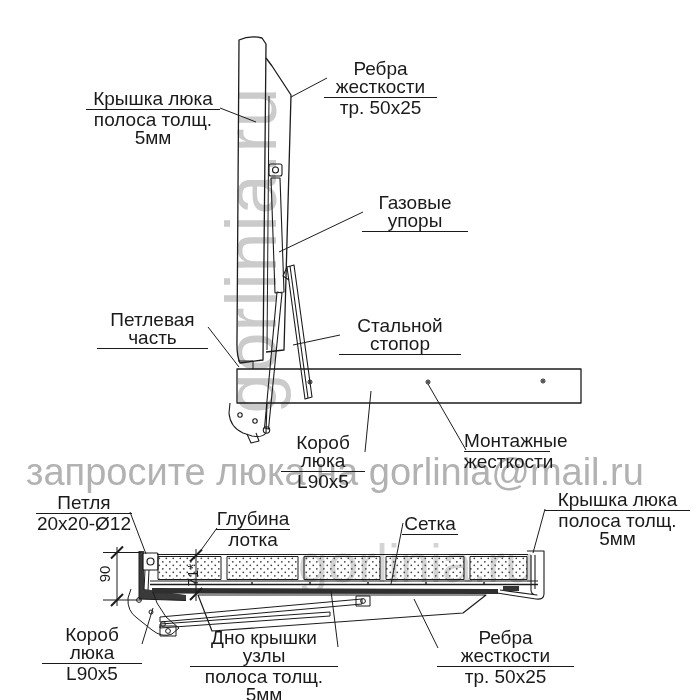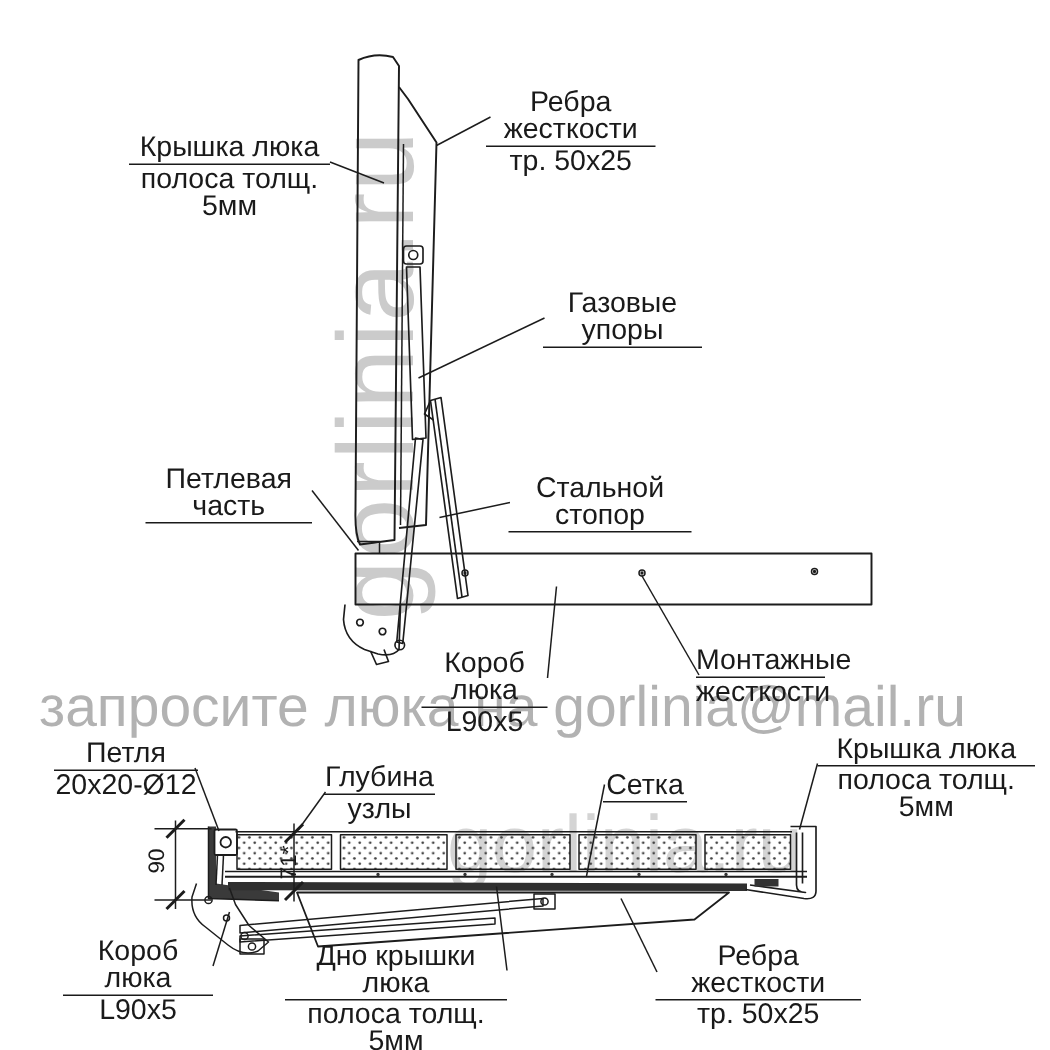--- a/index.html
+++ b/index.html
@@ -194,35 +194,35 @@
     <span class="ul">Монтажные</span>
     <span class="nl">жесткости</span>
   </div>
 
   <div class="label" style="left:36px;top:494px;width:96px;">
     <span class="ul">Петля</span>
     <span class="nl">20x20-Ø12</span>
   </div>
   <div class="label" style="left:216px;top:510px;width:74px;">
     <span class="ul">Глубина</span>
-    <span class="nl">узлы</span>
+    <span class="nl">лотка</span>
   </div>
   <div class="label" style="left:402px;top:505px;width:56px;margin-top:10px;">
     <span class="ul">Сетка</span>
   </div>
   <div class="label" style="left:545px;top:491px;width:145px;">
     <span class="ul">Крышка люка</span>
     <span class="nl">полоса толщ. 5мм</span>
   </div>
   <div class="label" style="left:42px;top:626px;width:100px;">
     <span class="ul">Короб люка</span>
     <span class="nl">L90x5</span>
   </div>
   <div class="label" style="left:190px;top:629px;width:148px;">
-    <span class="ul">Дно крышки люка</span>
+    <span class="ul">Дно крышки узлы</span>
     <span class="nl">полоса толщ. 5мм</span>
   </div>
   <div class="label" style="left:437px;top:629px;width:137px;">
     <span class="ul">Ребра жесткости</span>
     <span class="nl">тр. 50x25</span>
   </div>
 
   <div class="dim" style="left:90px;top:566px;width:28px;height:16px;">90</div>
   <div class="dim" style="left:177px;top:567px;width:30px;height:16px;">71*</div>
 

